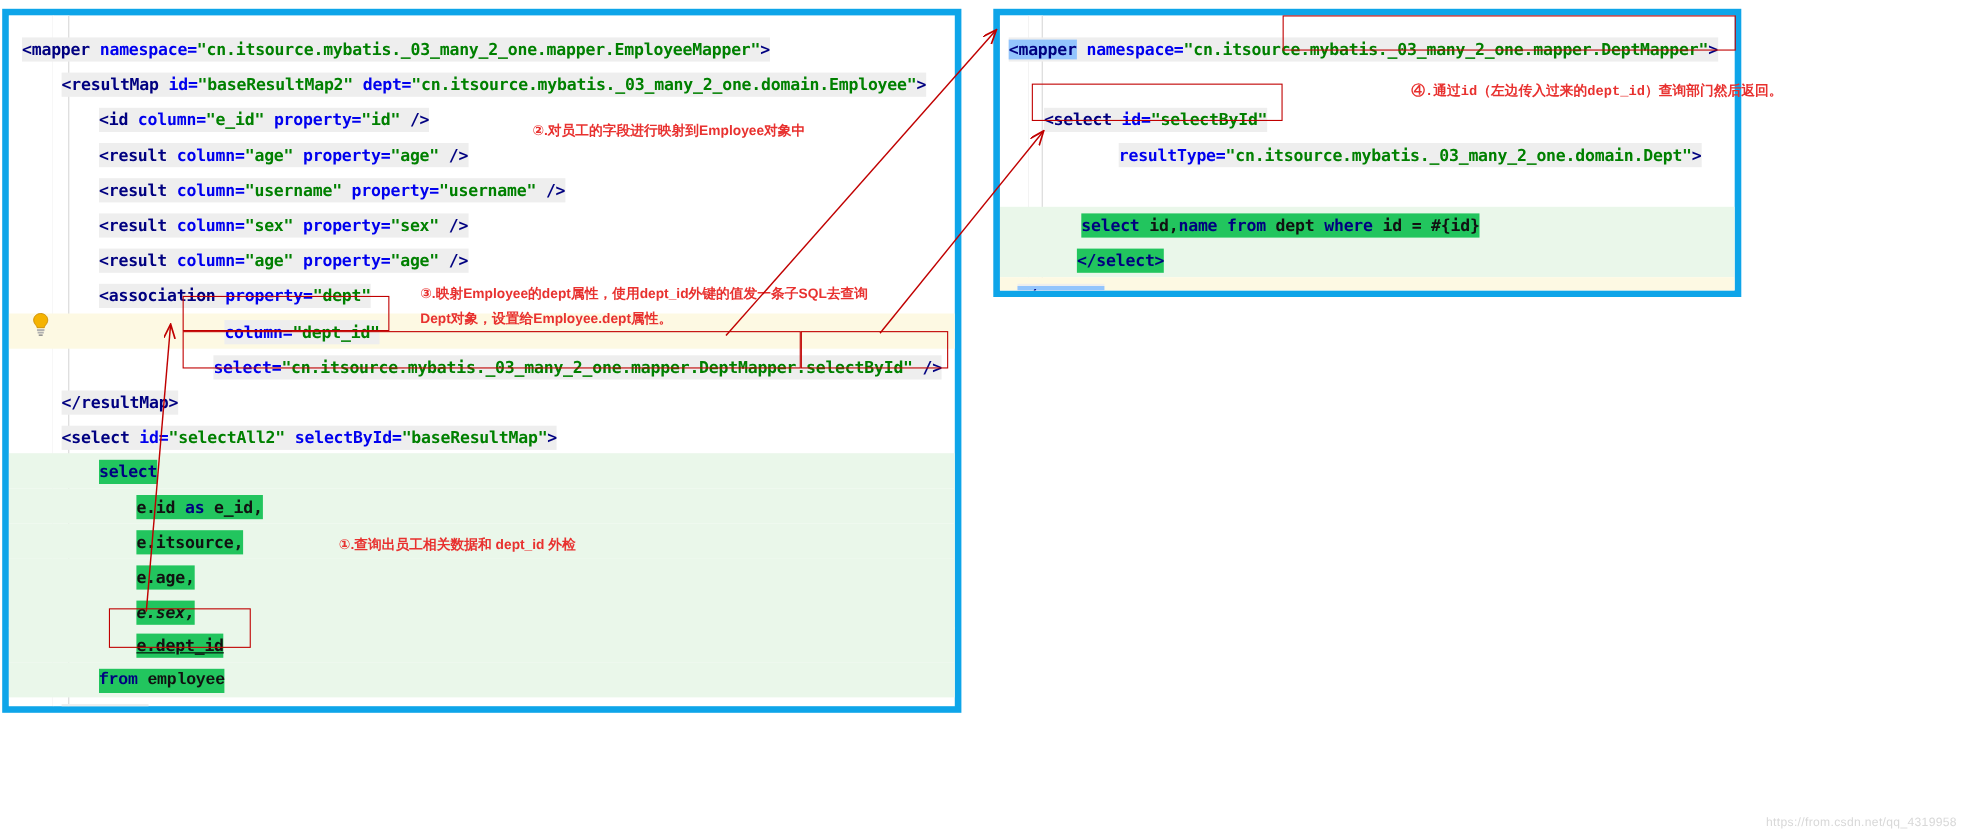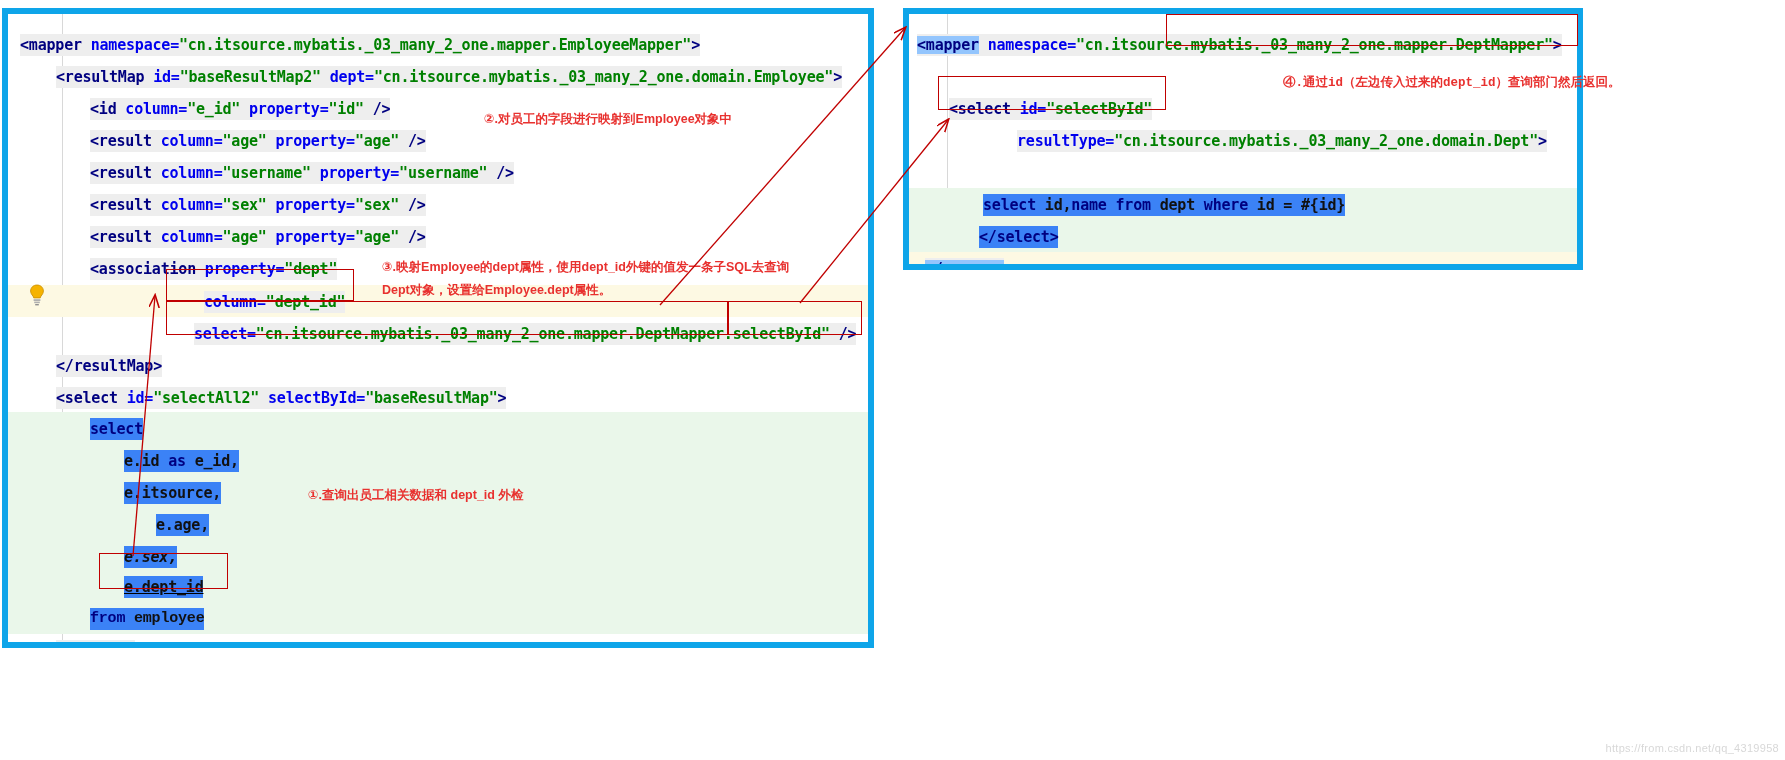--- a/index.html
+++ b/index.html
@@ -22,21 +22,21 @@
   .row.yellow{background:#fdf9e3;}
 
   .code{
     position:absolute;white-space:pre;
     font-family:"DejaVu Sans Mono","Liberation Mono",monospace;
     font-size:15px;font-weight:bold;letter-spacing:-0.2px;
     background:#eeeeee;
     padding:1px 0;
     line-height:20px;
   }
-  .code.greenbg{background:#3b82f6;}
+  .code.greenbg{background:#22c55e;}
 
   .t-tag{color:#000080;}
   .t-attr{color:#0000ee;}
   .t-str{color:#008000;}
   .t-plain{color:#111111;}
   .t-kw{color:#000080;}
 
   .ann{
     position:absolute;white-space:pre;
     font-family:"Liberation Sans","DejaVu Sans",sans-serif;
@@ -82,21 +82,21 @@
       <div class="code" style="left: 82px; top: 180px;"><span class="t-tag">&lt;result </span><span class="t-attr">column=</span><span class="t-str">"sex"</span><span class="t-attr"> property=</span><span class="t-str">"sex"</span><span class="t-tag"> /&gt;</span></div>
       <div class="code" style="left: 82px; top: 212px;"><span class="t-tag">&lt;result </span><span class="t-attr">column=</span><span class="t-str">"age"</span><span class="t-attr"> property=</span><span class="t-str">"age"</span><span class="t-tag"> /&gt;</span></div>
       <div class="code" style="left: 82px; top: 244px;"><span class="t-tag">&lt;association </span><span class="t-attr">property=</span><span class="t-str">"dept"</span></div>
       <div class="code" style="left: 196px; top: 277px;"><span class="t-attr">column=</span><span class="t-str">"dept_id"</span></div>
       <div class="code" style="left: 186px; top: 309px;"><span class="t-attr">select=</span><span class="t-str">"cn.itsource.mybatis._03_many_2_one.mapper.DeptMapper.selectById"</span><span class="t-tag"> /&gt;</span></div>
       <div class="code" style="left: 48px; top: 341px;"><span class="t-tag">&lt;/resultMap&gt;</span></div>
       <div class="code" style="left: 48px; top: 373px;"><span class="t-tag">&lt;select </span><span class="t-attr">id=</span><span class="t-str">"selectAll2"</span><span class="t-attr"> selectById=</span><span class="t-str">"baseResultMap"</span><span class="t-tag">&gt;</span></div>
       <div class="code greenbg" style="left: 82px; top: 404px;"><span class="t-kw">select</span></div>
       <div class="code greenbg" style="left: 116px; top: 436px;"><span class="t-plain">e.id </span><span class="t-kw">as</span><span class="t-plain"> e_id,</span></div>
       <div class="code greenbg" style="left: 116px; top: 468px;"><span class="t-plain">e.itsource,</span></div>
-      <div class="code greenbg" style="left: 116px; top: 500px; margin-left: 32px;"><span class="t-plain">e.age,</span></div>
+      <div class="code greenbg" style="left: 116px; top: 500px;"><span class="t-plain">e.age,</span></div>
       <div class="code greenbg" style="left: 116px; top: 532px; font-style: italic;"><span class="t-plain">e.sex,</span></div>
       <div class="code greenbg" style="left: 116px; top: 562px; text-decoration: underline;"><span class="t-plain">e.dept_id</span></div>
       <div class="code greenbg" style="left: 82px; top: 594px; font-family: Liberation Mono, monospace;"><span class="t-kw">from</span><span class="t-plain"> employee</span></div>
       <div class="code" style="left: 48px; top: 626px;"><span class="t-tag">&lt;/select&gt;</span></div>
     </div>
   <div id="left-anns">
       <div class="ann" style="left: 432px; top: 97px; margin-left: 44px;">②.对员工的字段进行映射到Employee对象中</div>
       <div class="ann" style="left: 374px; top: 245px;">③.映射Employee的dept属性，使用dept_id外键的值发一条子SQL去查询</div>
       <div class="ann" style="left: 374px; top: 268px;">Dept对象，设置给Employee.dept属性。</div>
       <div class="ann" style="left: 300px; top: 473px;">①.查询出员工相关数据和 dept_id 外检</div>

